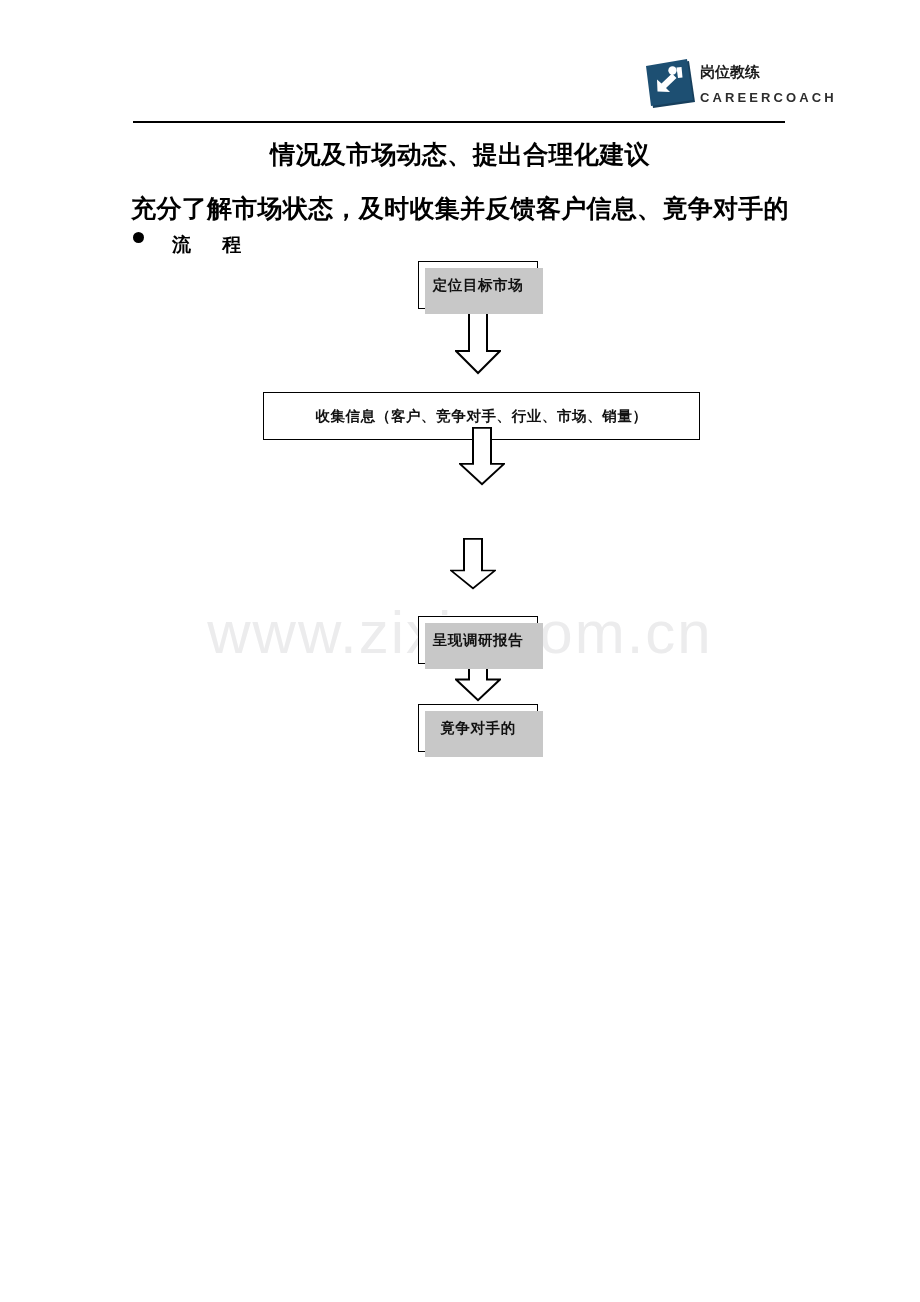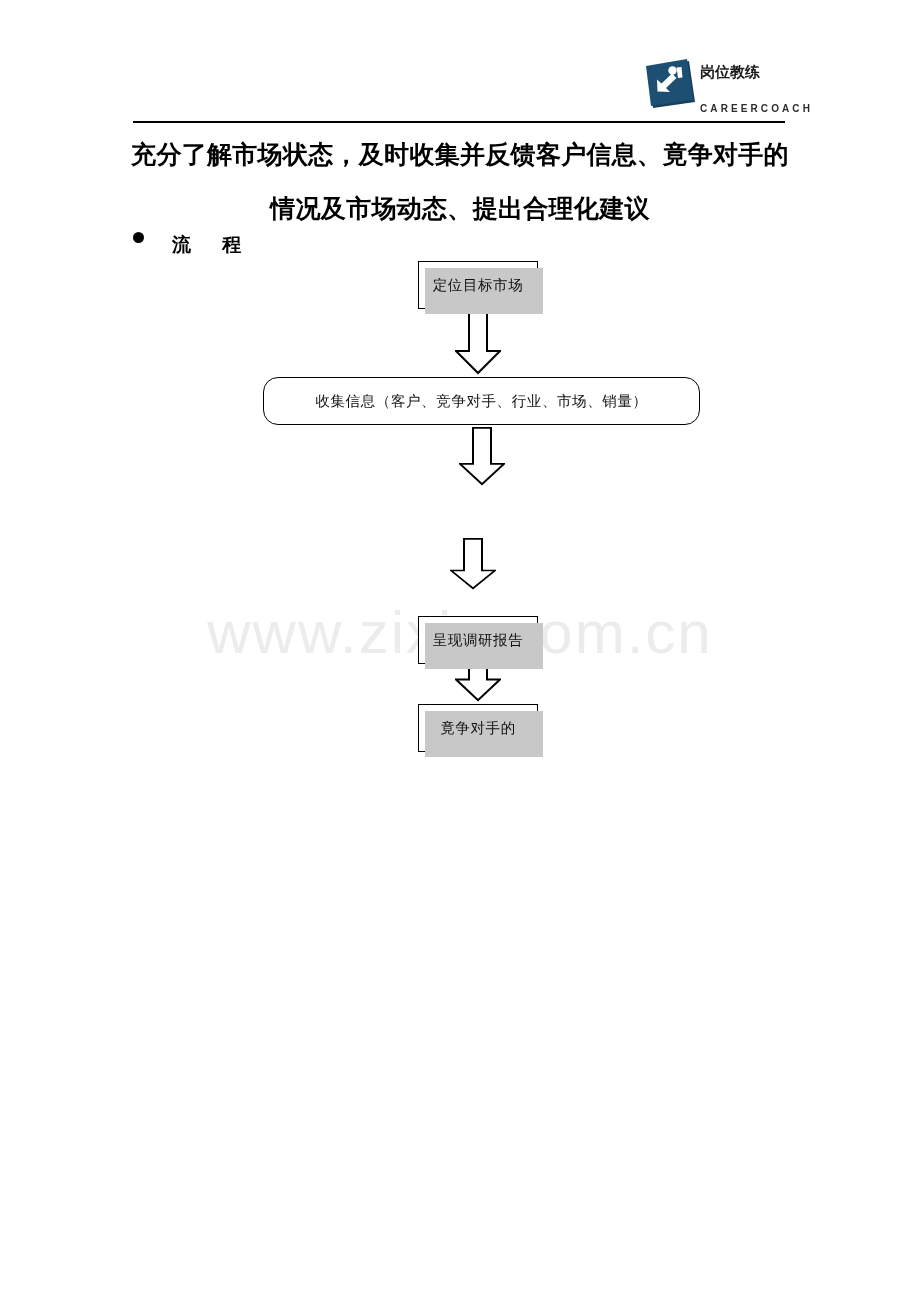--- a/index.html
+++ b/index.html
@@ -58,26 +58,26 @@
     font-family: "DejaVu Sans", sans-serif;
     font-size: 15px;
     font-weight: bold;
     color: #1b1b1b;
     letter-spacing: 0px;
     line-height: 24px;
     white-space: nowrap;
   }
   .logo-en {
     font-family: "Liberation Sans", sans-serif;
-    font-size: 10px;
+    font-size: 13px;
     font-weight: bold;
     color: #2d2d2d;
     letter-spacing: 3.1px;
     line-height: 11px;
-    margin-top: 19px;
+    margin-top: 8px;
     white-space: nowrap;
   }
 
   
   .header-rule {
     position: absolute;
     left: 133px;
     top: 121px;
     width: 652px;
     height: 0;
@@ -144,20 +144,21 @@
     background: #ffffff;
     border: 1.3px solid #000000;
     display: flex;
     align-items: center;
     justify-content: center;
     font-family: "DejaVu Serif", serif;
     font-size: 14.5px;
     color: #111111;
     letter-spacing: 0.6px;
     white-space: nowrap;
+    font-weight: bold;
   }
   .node.shadowed::after {
     content: "";
     position: absolute;
     left: 6px;
     top: 6px;
     width: 100%;
     height: 100%;
     background: #c8c8c8;
     z-index: -1;
@@ -189,40 +190,40 @@
   </div>
   <div class="logo-text-block">
     <div class="logo-cn">岗位教练</div>
     <div class="logo-en">CAREERCOACH</div>
   </div>
 </div>
 
 <div class="header-rule"></div>
 
 <div class="doc-title">
+  <span class="tline tline2">情况及市场动态、提出合理化建议</span>
   <span class="tline tline1">充分了解市场状态，及时收集并反馈客户信息、竟争对手的</span>
-  <span class="tline tline2">情况及市场动态、提出合理化建议</span>
 </div>
 
 <div class="bullet-row">
   <span class="bullet-dot"></span>
   <span class="bullet-label">流  程</span>
 </div>
 
 <div class="flow">
 
   <div class="node shadowed" id="node-n1" style="left: 418px; top: 261px; width: 120px; height: 48px;">定位目标市场</div>
 
   <div class="arrow" id="edge-a1" style="left: 455px; top: 311px; height: 64px;">
     <svg viewBox="0 0 46 64" preserveAspectRatio="none">
       <polygon points="14,1 32,1 32,40 45,40 23,62 1,40 14,40" fill="#ffffff" stroke="#000000" stroke-width="2"></polygon>
     </svg>
   </div>
 
-  <div class="node" id="node-n2" style="left: 263px; top: 377px; width: 437px; height: 48px; border-radius: 15px;">收集信息（客户、竞争对手、行业、市场、销量）</div>
+  <div class="node" id="node-n2" style="left: 263px; top: 392px; width: 437px; height: 48px;">收集信息（客户、竞争对手、行业、市场、销量）</div>
 
   <div class="arrow" id="edge-a2" style="left: 458.5px; top: 427px; height: 59px;">
     <svg viewBox="0 0 46 64" preserveAspectRatio="none">
       <polygon points="14,1 32,1 32,40 45,40 23,62 1,40 14,40" fill="#ffffff" stroke="#000000" stroke-width="2"></polygon>
     </svg>
   </div>
 
 
   <div class="arrow" id="edge-a3" style="left: 450px; top: 538px; height: 52px;">
     <svg viewBox="0 0 46 64" preserveAspectRatio="none">

